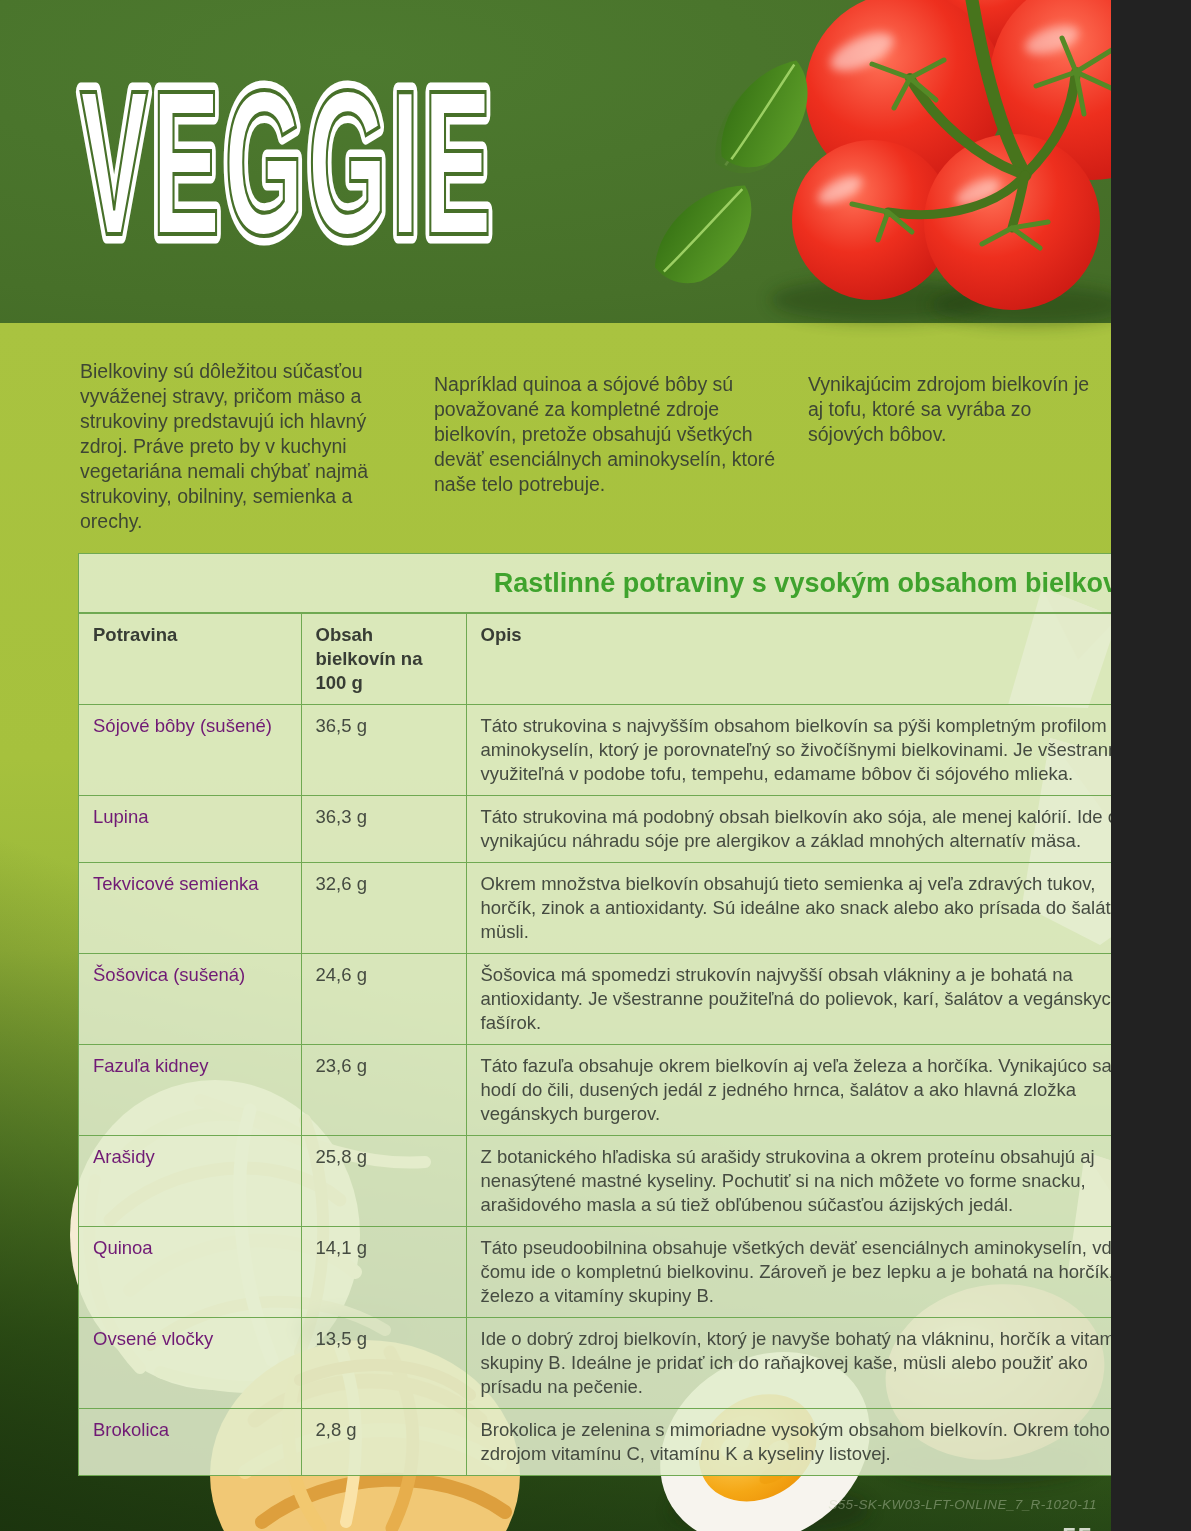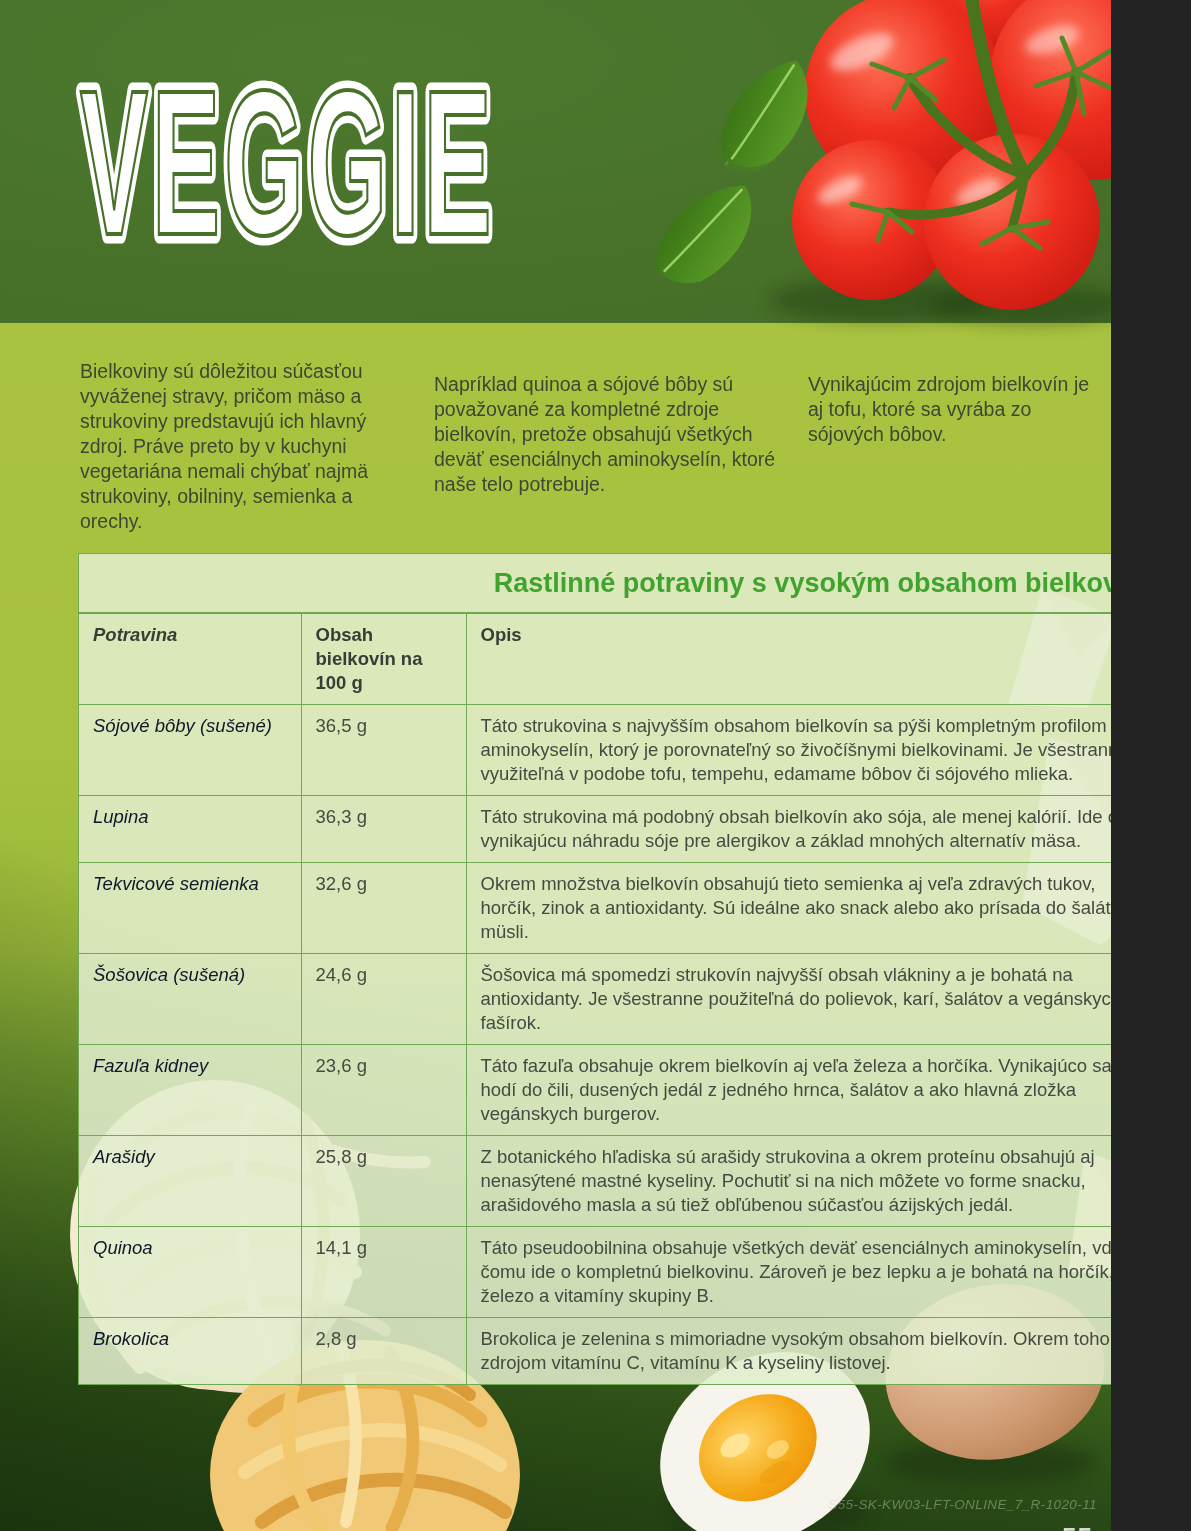--- a/index.html
+++ b/index.html
@@ -37,22 +37,22 @@
     padding:14px 10px 13px 10px;text-align:right;
     color:#3fa32d;font-weight:bold;font-size:27px;
     border-bottom:1px solid #6fa952;
   }
   table.protein{border-collapse:collapse;width:100%;}
   table.protein th, table.protein td{
     border:1px solid #6fa952;vertical-align:top;text-align:left;
     padding:9px 14px 9px 14px;font-size:18.5px;line-height:24px;color:#454b41;
   }
   table.protein th{font-weight:bold;color:#383d35;}
-  table.protein td.food{color:#0f172a;}
-  table.protein th:first-child, table.protein td:first-child{border-left:none;font-style:italic;}
+  table.protein td.food{color:#701a75;}
+  table.protein th:first-child, table.protein td:first-child{border-left:none;}
   table.protein th:last-child, table.protein td:last-child{border-right:none;}
   table.protein tr:last-child td{border-bottom:none;}
   
   .page-number{
     position:absolute;right:18px;top:1522px;z-index:5;
     color:#d3d9cb;font-size:26px;font-weight:bold;letter-spacing:1px;
   }
   .footer-code{
     position:absolute;right:14px;top:1497px;z-index:5;
     color:rgba(200,212,184,0.42);font-size:13.5px;letter-spacing:0.4px;font-style:italic;
@@ -248,20 +248,25 @@
           <td class="food">Arašidy</td>
           <td>25,8 g</td>
           <td>Z botanického hľadiska sú arašidy strukovina a okrem proteínu obsahujú aj nenasýtené mastné kyseliny. Pochutiť si na nich môžete vo forme snacku, arašidového masla a sú tiež obľúbenou súčasťou ázijských jedál.</td>
         </tr>
         <tr>
           <td class="food">Quinoa</td>
           <td>14,1 g</td>
           <td>Táto pseudoobilnina obsahuje všetkých deväť esenciálnych aminokyselín, vďaka čomu ide o kompletnú bielkovinu. Zároveň je bez lepku a je bohatá na horčík, železo a vitamíny skupiny B.</td>
         </tr>
         <tr>
+          <td class="food">Ovsené vločky</td>
+          <td>13,5 g</td>
+          <td>Ide o dobrý zdroj bielkovín, ktorý je navyše bohatý na vlákninu, horčík a vitamíny skupiny B. Ideálne je pridať ich do raňajkovej kaše, müsli alebo použiť ako prísadu na pečenie.</td>
+        </tr>
+        <tr>
           <td class="food">Brokolica</td>
           <td>2,8 g</td>
           <td>Brokolica je zelenina s mimoriadne vysokým obsahom bielkovín. Okrem toho je zdrojom vitamínu C, vitamínu K a kyseliny listovej.</td>
         </tr>
       </tbody>
     </table>
   </div>
 
   <div class="page-number">55</div>
   <div class="footer-code">S55-SK-KW03-LFT-ONLINE_7_R-1020-11</div>

